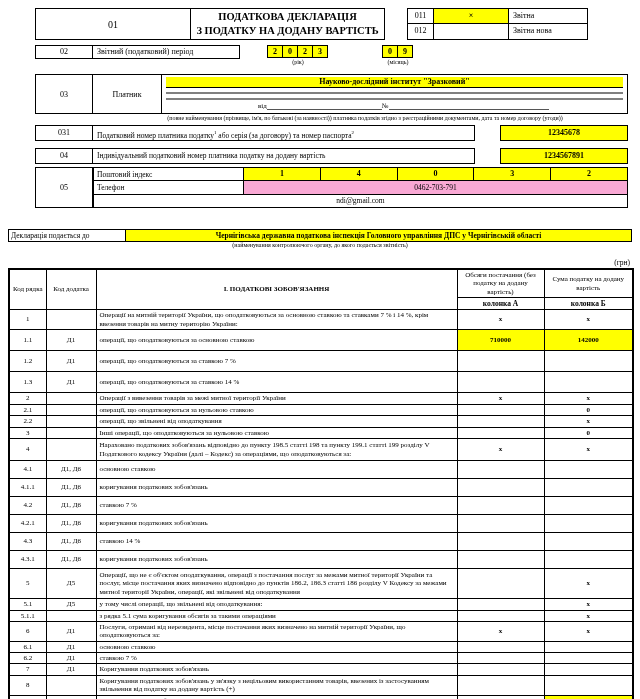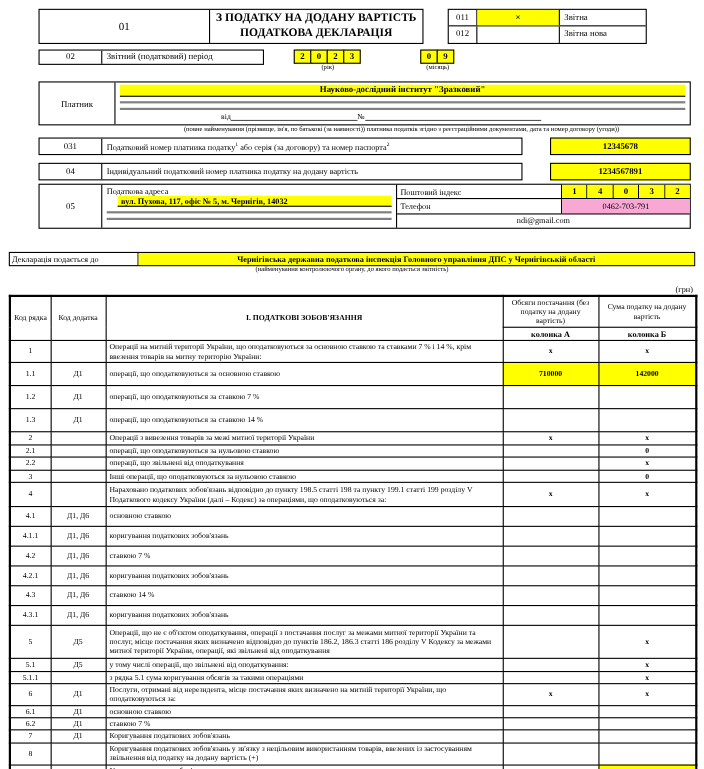--- a/index.html
+++ b/index.html
@@ -98,22 +98,22 @@
 </style>
 </head>
 <body>
 
 <div class="page">
 
   <div class="top-row">
     <div class="box01">
       <div class="code">01</div>
       <div class="title">
+        <div>ПОДАТКОВА ДЕКЛАРАЦІЯ</div>
         <div>З ПОДАТКУ НА ДОДАНУ ВАРТІСТЬ</div>
-        <div>ПОДАТКОВА ДЕКЛАРАЦІЯ</div>
       </div>
     </div>
     <div class="box011">
       <div class="r-row first">
         <div class="r-code">011</div>
         <div class="r-mark hl">×</div>
         <div class="r-label">Звітна</div>
       </div>
       <div class="r-row">
         <div class="r-code">012</div>
@@ -136,20 +136,21 @@
         <span class="digit">3</span>
       </div>
     <div class="digit-group dg-month">
       <span class="digit-caption">(місяць)</span>
     <span class="digit">0</span>
         <span class="digit">9</span>
       </div>
   </div>
 
   <div class="box03">
+    <div class="code">03</div>
     <div class="who">Платник</div>
     <div class="content">
       <div class="payer-name">Науково-дослідний інститут "Зразковий"</div>
       <div class="grayline"></div>
       <div class="grayline"></div>
       <div class="vid-row">
         <span>від</span>
         <span class="uline" style="width:115px"></span>
         <span>№</span>
         <span class="uline" style="width:160px"></span>
@@ -169,26 +170,20 @@
   <div class="field-row m04">
     <div class="fr-box">
       <div class="fr-code">04</div>
       <div class="fr-label">Індивідуальний податковий номер платника податку на додану вартість</div>
     </div>
     <div class="fr-value hl">1234567891</div>
   </div>
 
   <div class="box05">
     <div class="code">05</div>
-    <div class="addr-area">
-      <div class="addr-label">Податкова адреса</div>
-      <div class="addr-value">вул. Пухова, 117, офіс № 5, м. Чернігів, 14032</div>
-      <div class="grayline"></div>
-      <div class="grayline"></div>
-    </div>
     <div class="contact-area">
       <div class="c-row">
         <div class="c-label">Поштовий індекс</div>
         <div class="c-value postal">
             <span class="digit">1</span>
             <span class="digit">4</span>
             <span class="digit">0</span>
             <span class="digit">3</span>
             <span class="digit">2</span>
           </div>

